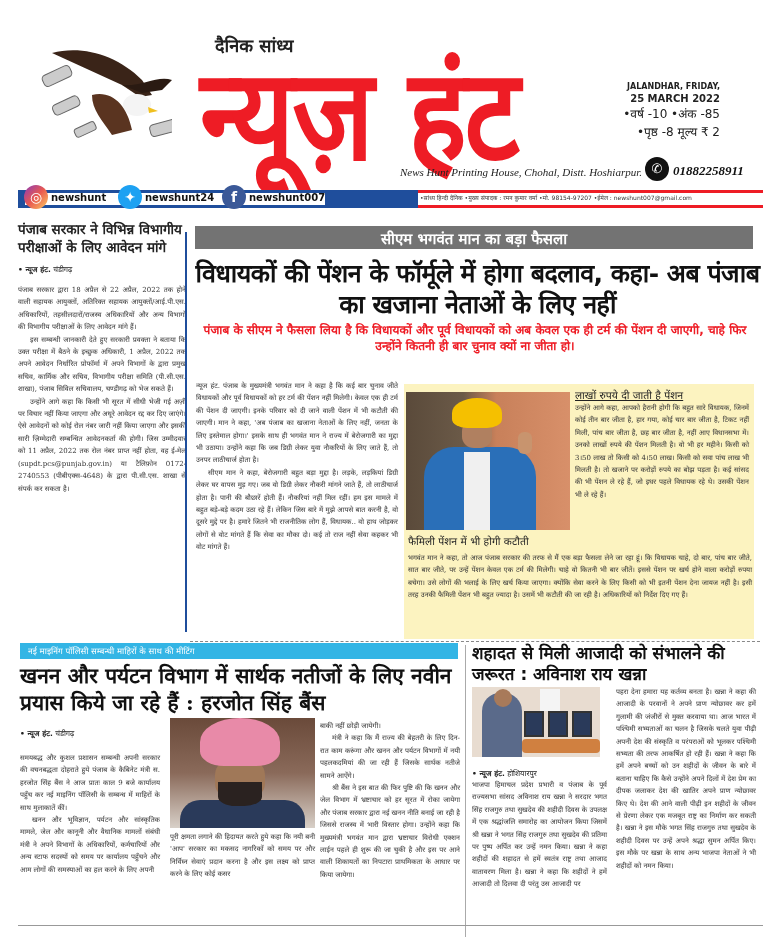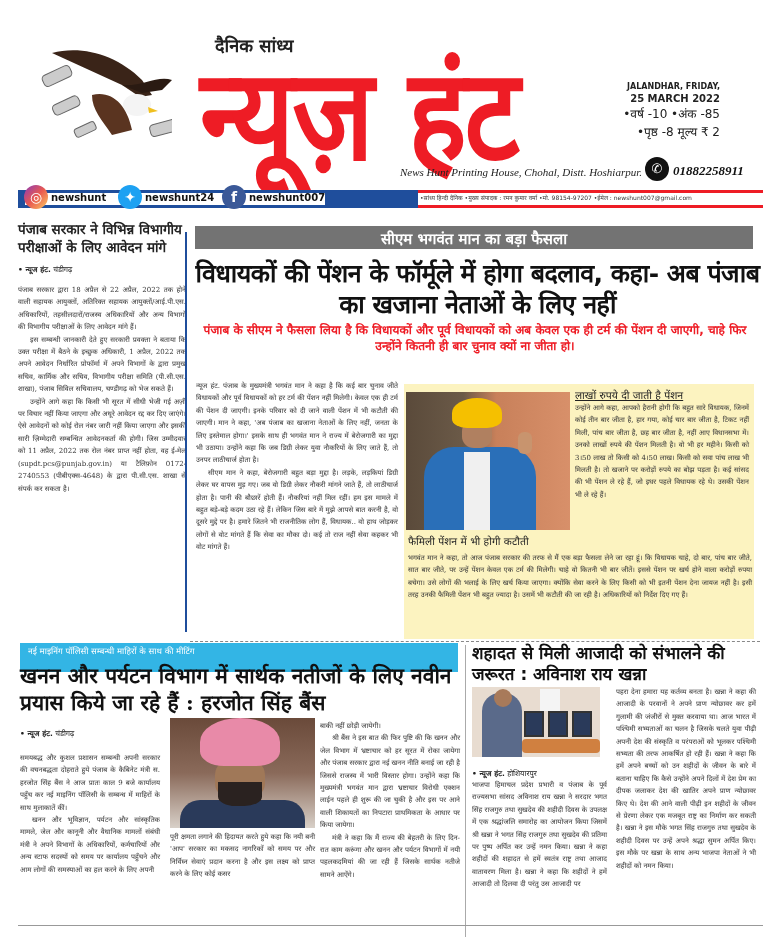--- a/index.html
+++ b/index.html
@@ -54,21 +54,21 @@
   .photo-cm .jacket { position: absolute; left: 18px; top: 55px; width: 112px; height: 90px; border-radius: 30px 30px 0 0; background: #2a6fb8; }
   .photo-cm .shirt { position: absolute; left: 58px; top: 60px; width: 26px; height: 80px; background: #f0f0f0; }
   .photo-cm .hand { position: absolute; left: 112px; top: 40px; width: 14px; height: 22px; border-radius: 6px; background: #c8946e; }
   .sub-head-1 { position: absolute; left: 575px; top: 388px; font-family: "DejaVu Sans", sans-serif; font-size: 10.5px; color: #222; text-decoration: underline; }
   .yellow-right-text { position: absolute; left: 575px; top: 402px; width: 174px; }
   .sub-head-2 { position: absolute; left: 408px; top: 534px; font-family: "DejaVu Sans", sans-serif; font-size: 10.5px; color: #222; }
   .yellow-bottom-text { position: absolute; left: 408px; top: 552px; width: 344px; }
   .dash-divider { position: absolute; left: 190px; top: 641px; width: 570px; height: 0; border-top: 1px dashed #888; }
 
   
-  .kicker-mining { position: absolute; left: 20px; top: 643px; width: 438px; height: 29px; background: #33b5e5; color: #fff; font-family: "DejaVu Sans", sans-serif; font-size: 8.5px; line-height: 16px; padding-left: 8px; }
+  .kicker-mining { position: absolute; left: 20px; top: 643px; width: 438px; height: 16px; background: #33b5e5; color: #fff; font-family: "DejaVu Sans", sans-serif; font-size: 8.5px; line-height: 16px; padding-left: 8px; }
   .headline-mining { position: absolute; left: 20px; top: 662px; width: 445px; font-family: "DejaVu Serif", serif; font-weight: bold; font-size: 21px; line-height: 27px; color: #111; }
   .byline-mining { position: absolute; left: 20px; top: 720px; }
   .mining-col1 { position: absolute; left: 20px; top: 752px; width: 140px; }
   .photo-bains { position: absolute; left: 170px; top: 718px; width: 145px; height: 110px; overflow: hidden; background: linear-gradient(180deg, #6a4a3a 0%, #8a6a5a 50%, #d8d0c8 100%); }
   .photo-bains .turban { position: absolute; left: 30px; top: 0px; width: 80px; height: 48px; border-radius: 50% 50% 30% 30%; background: #e88aa8; }
   .photo-bains .face { position: absolute; left: 45px; top: 40px; width: 50px; height: 42px; border-radius: 40%; background: #a07858; }
   .photo-bains .beard { position: absolute; left: 48px; top: 64px; width: 44px; height: 24px; border-radius: 0 0 40% 40%; background: #2a2220; }
   .photo-bains .vest { position: absolute; left: 10px; top: 82px; width: 125px; height: 40px; border-radius: 20px 20px 0 0; background: #2a3a5a; }
   .mining-col2-under { position: absolute; left: 170px; top: 831px; width: 145px; }
   .mining-col3 { position: absolute; left: 320px; top: 720px; width: 140px; }
@@ -190,22 +190,22 @@
   <div class="vest"></div>
   <div class="face"></div>
   <div class="beard"></div>
   <div class="turban"></div>
 </div>
 <div class="mining-col2-under body-text">
   <p class="noindent">पूरी क्षमता लगाने की हिदायत करते हुये कहा कि नयी बनी 'आप' सरकार का मकसद नागरिकों को समय पर और निर्विघ्न सेवाएं प्रदान करना है और इस लक्ष्य को प्राप्त करने के लिए कोई कसर</p>
 </div>
 <div class="mining-col3 body-text">
   <p class="noindent">बाकी नहीं छोड़ी जायेगी।</p>
+  <p>मंत्री ने कहा कि मैं राज्य की बेहतरी के लिए दिन-रात काम करूंगा और खनन और पर्यटन विभागों में नयी पहलकदमियां की जा रही हैं जिसके सार्थक नतीजे सामने आऐंगे।</p>
   <p>श्री बैंस ने इस बात की फिर पुष्टि की कि खनन और जेल विभाग में भ्रष्टाचार को हर सूरत में रोका जायेगा और पंजाब सरकार द्वारा नई खनन नीति बनाई जा रही है जिससे राजस्व में भारी विस्तार होगा। उन्होंने कहा कि मुख्यमंत्री भगवंत मान द्वारा भ्रष्टाचार विरोधी एक्शन लाईन पहले ही शुरू की जा चुकी है और इस पर आने वाली शिकायतों का निपटारा प्राथमिकता के आधार पर किया जायेगा।</p>
-  <p>मंत्री ने कहा कि मैं राज्य की बेहतरी के लिए दिन-रात काम करूंगा और खनन और पर्यटन विभागों में नयी पहलकदमियां की जा रही हैं जिसके सार्थक नतीजे सामने आऐंगे।</p>
 </div>
 <div class="vdivider-mid"></div>
 
 <h2 class="headline-khanna">शहादत से मिली आजादी को संभालने की जरूरत : अविनाश राय खन्ना</h2>
 <div class="photo-khanna">
   <div class="ac"></div>
   <div class="man"></div>
   <div class="head"></div>
   <div class="frame" style="left:52px;"></div>
   <div class="frame" style="left:76px;"></div>

